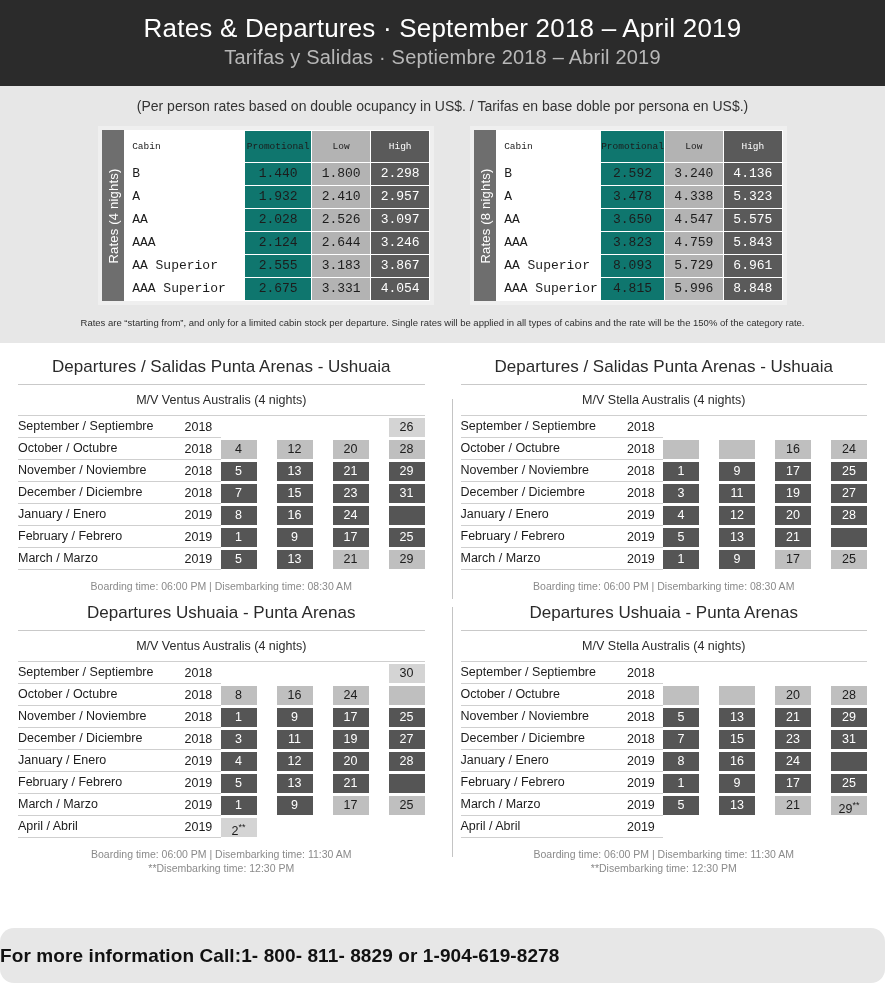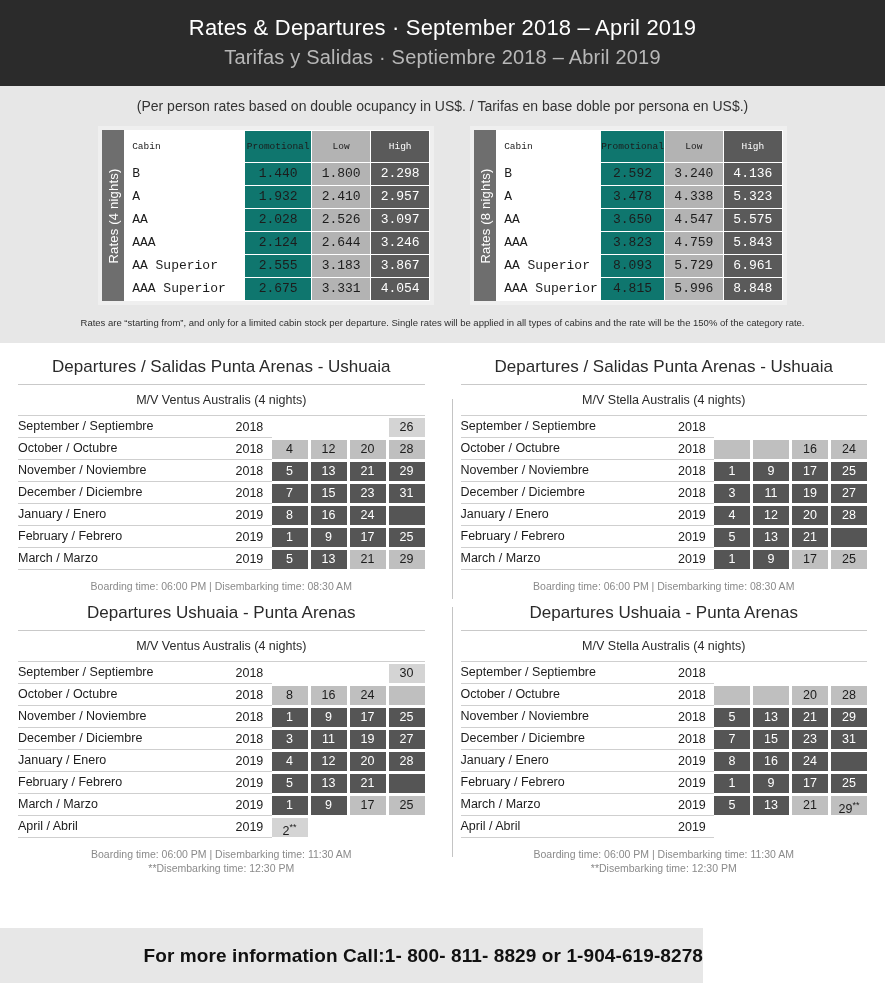--- a/index.html
+++ b/index.html
@@ -19,21 +19,21 @@
   
   .banner {
     background: #2b2b2b;
     height: 86px;
     box-sizing: border-box;
     padding-top: 13px;
     text-align: center;
   }
   .banner-title {
     color: #ffffff;
-    font-size: 22px;
+    font-size: 26px;
     font-weight: 400;
     letter-spacing: .2px;
     line-height: 30px;
   }
   .banner-subtitle {
     color: #b8b8b8;
     font-size: 20px;
     font-weight: 400;
     letter-spacing: .2px;
     line-height: 28px;
@@ -182,21 +182,21 @@
     color: #1c1c1c;
   }
   table.dep td.datewrap {
     border-bottom: none;
     width: 152px;
     padding: 0;
     vertical-align: middle;
   }
   .dateset {
     display: flex;
-    gap: 3px;
+    gap: 20px;
   }
   .dcell {
     width: 36px;
     height: 19px;
     line-height: 19px;
     text-align: center;
     font-size: 12.5px;
     box-sizing: border-box;
   }
   .dcell.blank   { background: transparent; }
@@ -212,24 +212,25 @@
     padding-top: 9px;
     line-height: 14px;
   }
   .dep-foot .sub { display: block; }
 
   
   .footer {
     position: absolute;
     left: 0;
     bottom: 0;
-    width: 703px;
+    width: 885px;
     height: 55px;
     background: #e7e7e7;
-    text-align: right;
+    text-align: left;
+    border-radius: 14px;
   }
   .footer-text {
     font-size: 19px;
     font-weight: bold;
     color: #111111;
     line-height: 55px;
     letter-spacing: .1px;
   }
 </style>
 </head>

